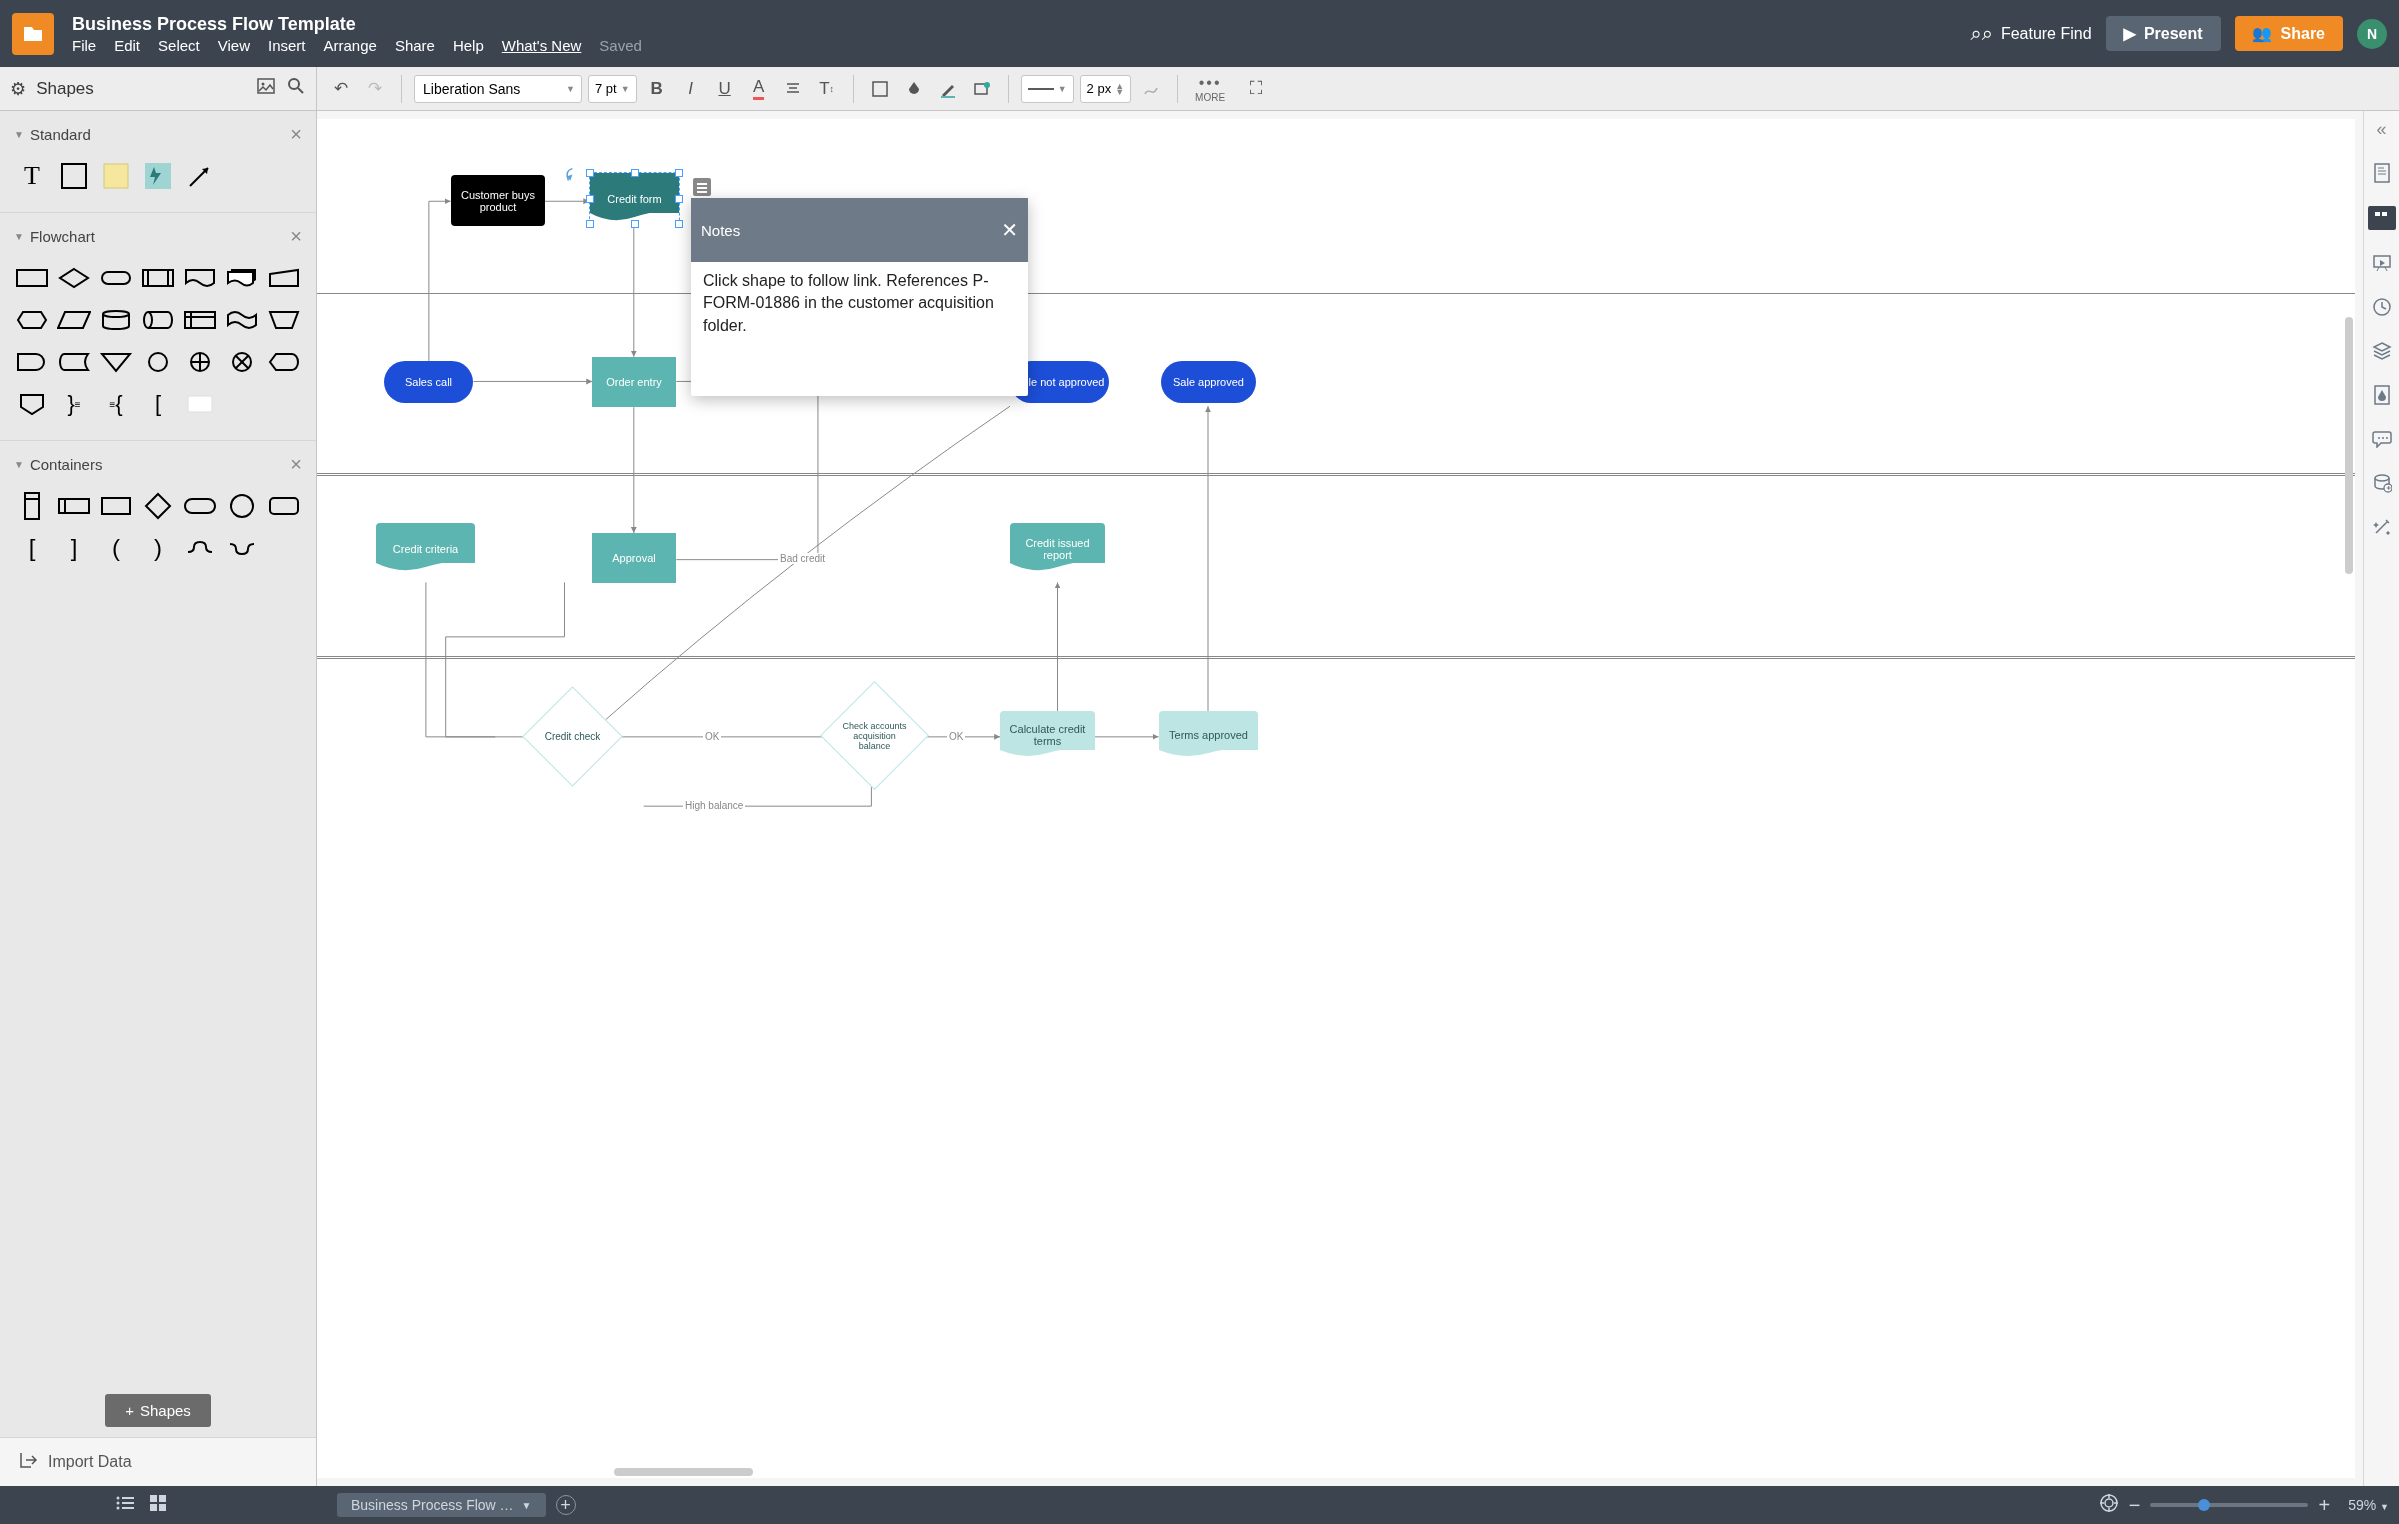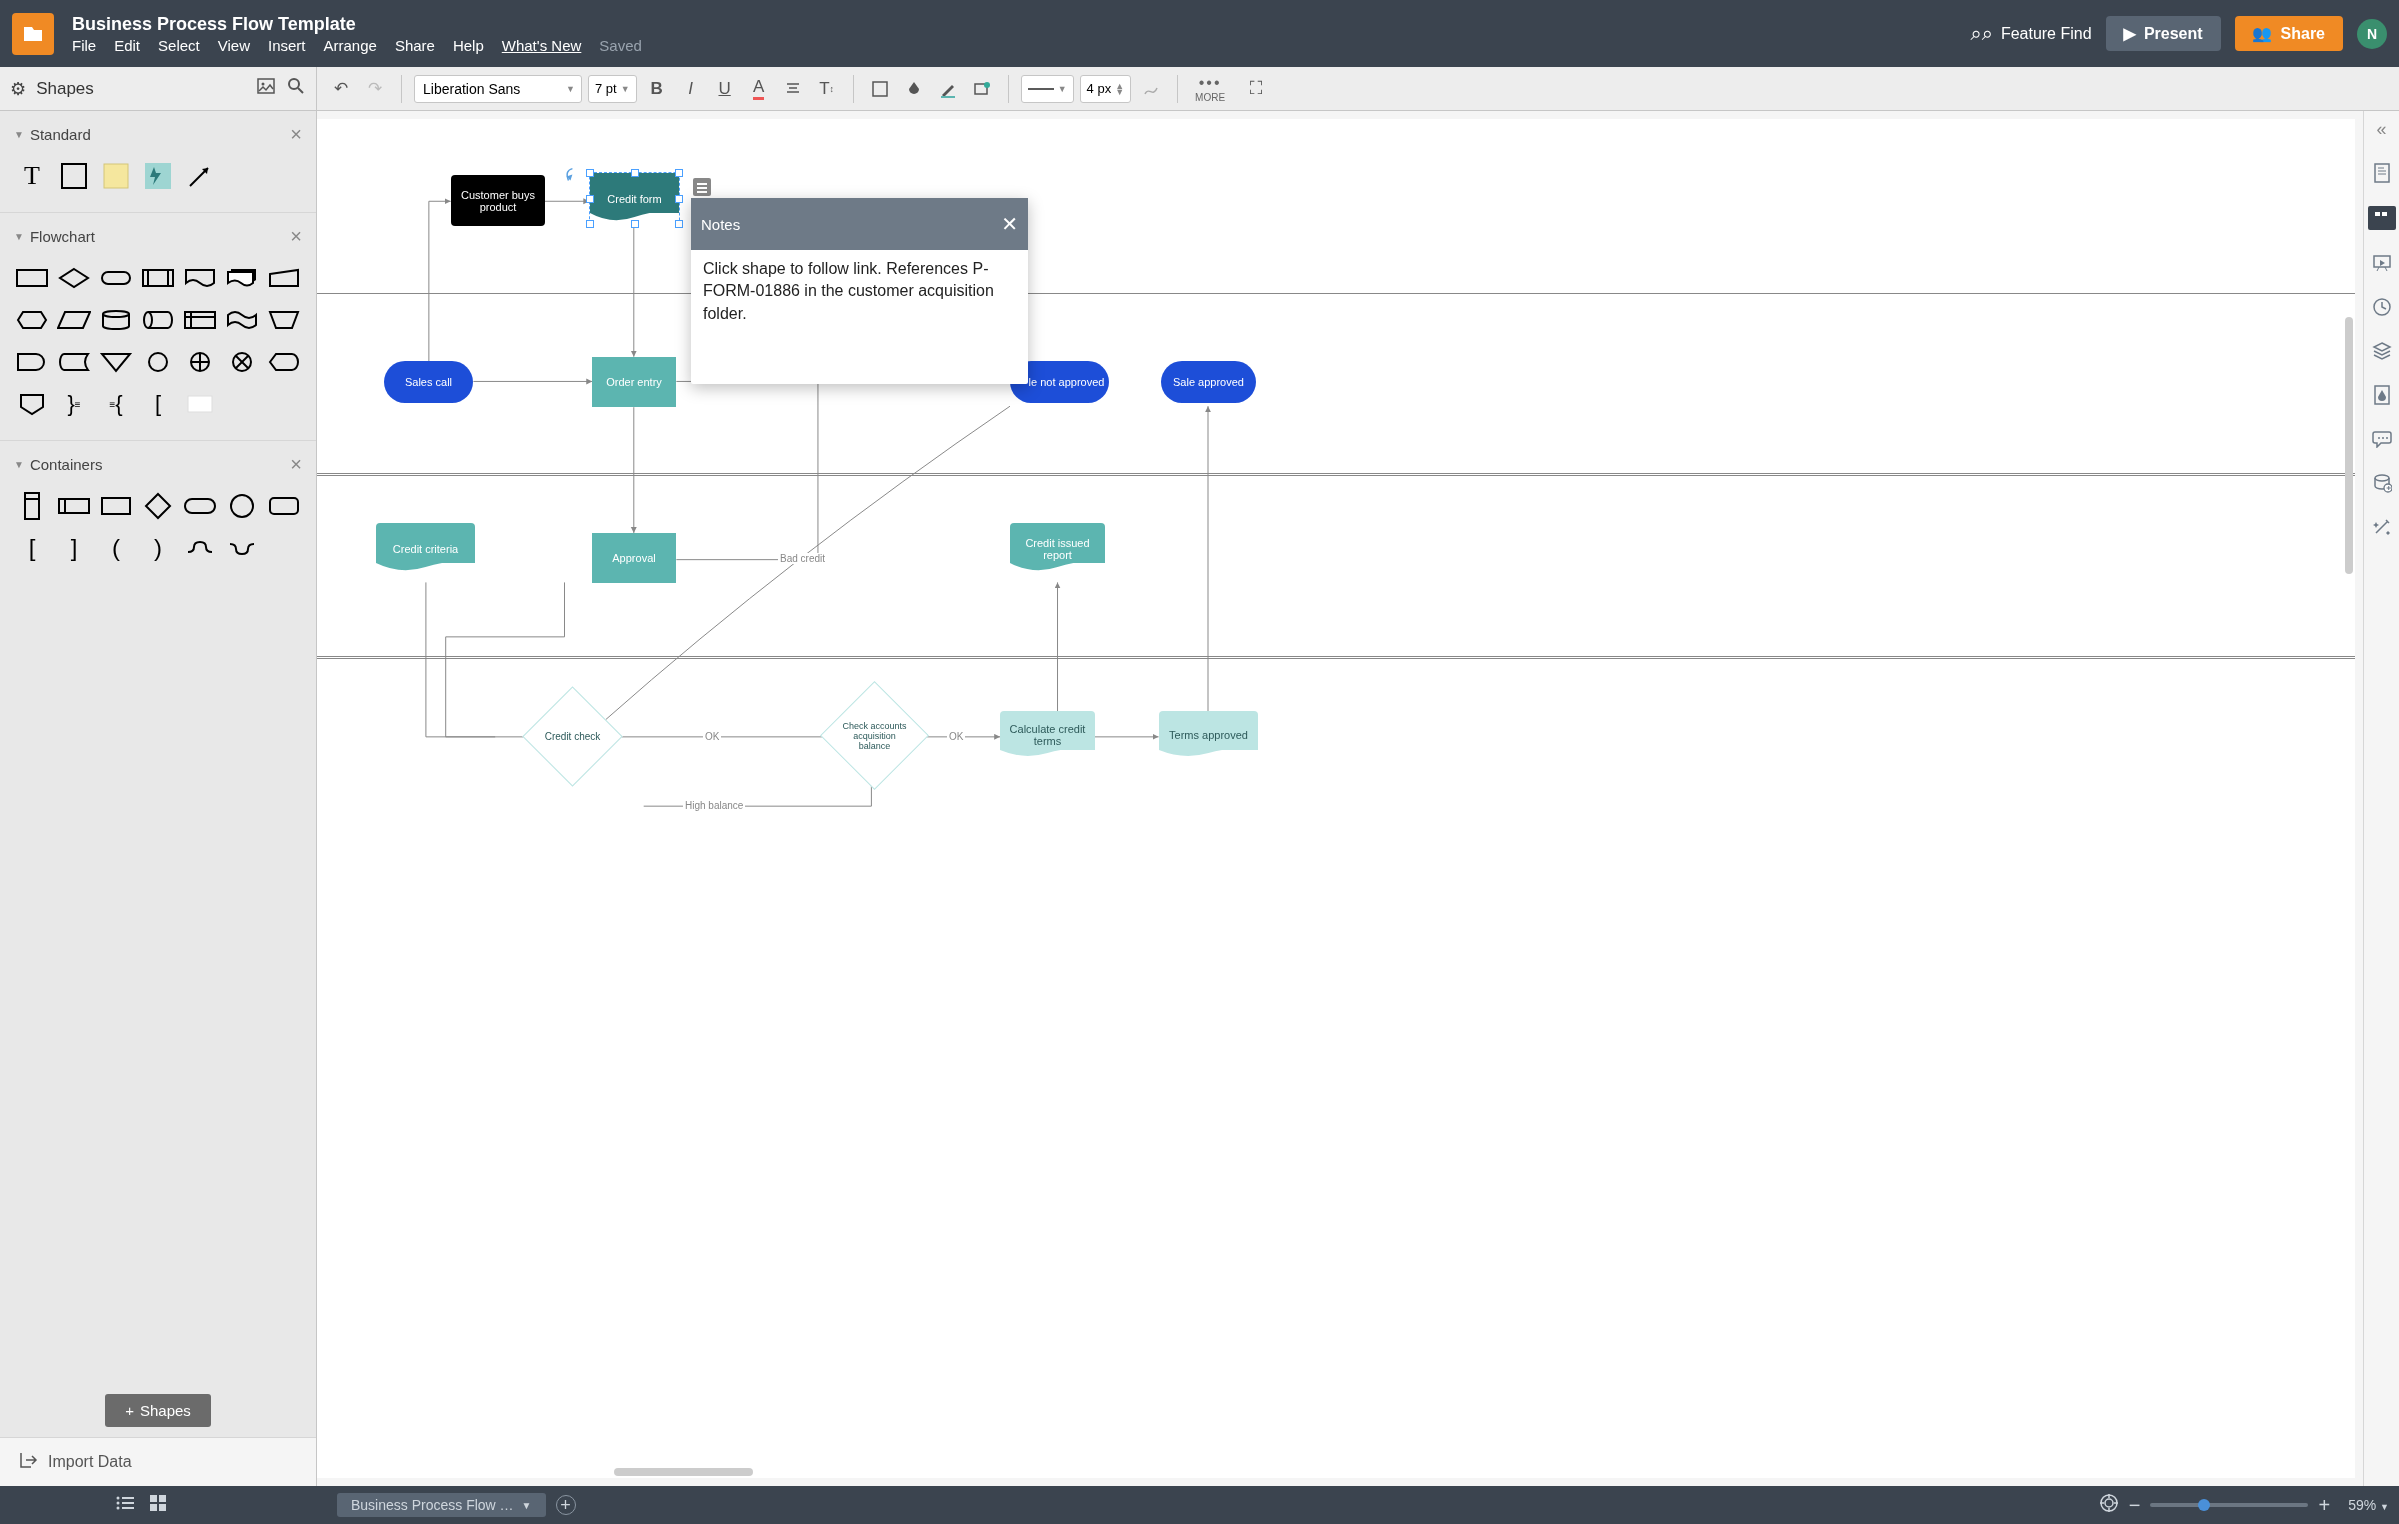--- a/index.html
+++ b/index.html
@@ -68,21 +68,21 @@
 .note-icon { position: absolute; width: 18px; height: 18px; background: #888; border-radius: 2px; display: flex; align-items: center; justify-content: center; }
 .note-icon::before { content: ""; position: absolute; width: 10px; height: 2px; background: #fff; top: 5px; box-shadow: 0 4px 0 #fff, 0 8px 0 #fff; }
 
 .edge-label { position: absolute; font-size: 10px; color: #888; background: #fff; padding: 0 2px; }
 
 .selected { outline: 1px dashed #4aa0ff; }
 .sel-handle { position: absolute; width: 8px; height: 8px; background: #fff; border: 1px solid #4aa0ff; }
 
 
 .notes-popup { position: absolute; width: 337px; background: #fff; box-shadow: 0 4px 16px rgba(0,0,0,0.25); border-radius: 2px; z-index: 50; }
-.notes-header { background: #6e7a87; color: #fff; padding: 14px 10px; display: flex; align-items: center; justify-content: space-between; font-size: 15px; gap: 16px; }
+.notes-header { background: #6e7a87; color: #fff; padding: 20px 10px; display: flex; align-items: center; justify-content: space-between; font-size: 15px; gap: 16px; }
 .notes-header .close { cursor: pointer; font-size: 20px; }
 .notes-body { padding: 8px 12px 59px; font-size: 16px; line-height: 1.4; color: #222; }
 
 
 .rightdock { width: 36px; background: #f5f5f5; border-left: 1px solid #d6d6d6; display: flex; flex-direction: column; align-items: center; padding-top: 8px; gap: 22px; }
 .rightdock .collapse { font-size: 18px; color: #888; cursor: pointer; }
 .dock-icon { width: 22px; height: 22px; display: flex; align-items: center; justify-content: center; color: #6e7a87; cursor: pointer; font-size: 16px; }
 
 
 .vscroll { position: absolute; right: 2px; top: 198px; width: 8px; height: 257px; background: #ccc; border-radius: 4px; }
@@ -213,21 +213,21 @@
         </svg>
     </div>
     <div class="tb-sep"></div>
     <div class="size-select" style="width:53px">
       <svg width="30" height="8" viewBox="0 0 27.0781 8">
           <line x1="0" y1="4" x2="30" y2="4" stroke="#555" stroke-width="2"></line>
         </svg>
       <span style="font-size:9px;color:#888">▼</span>
     </div>
     <div class="px-select">
-      <span>4 px</span>
+      <span>2 px</span>
       <span style="font-size:9px;color:#888;display:flex;flex-direction:column;line-height:6px">
           <span>▲</span>
           <span>▼</span>
         </span>
     </div>
     <div class="tb-btn">
       <svg width="18" height="18" viewBox="0 0 18 18">
           <path d="M3 14c4-8 8 4 12-6" fill="none" stroke="#aaa" stroke-width="1.5"></path>
         </svg>
     </div>

